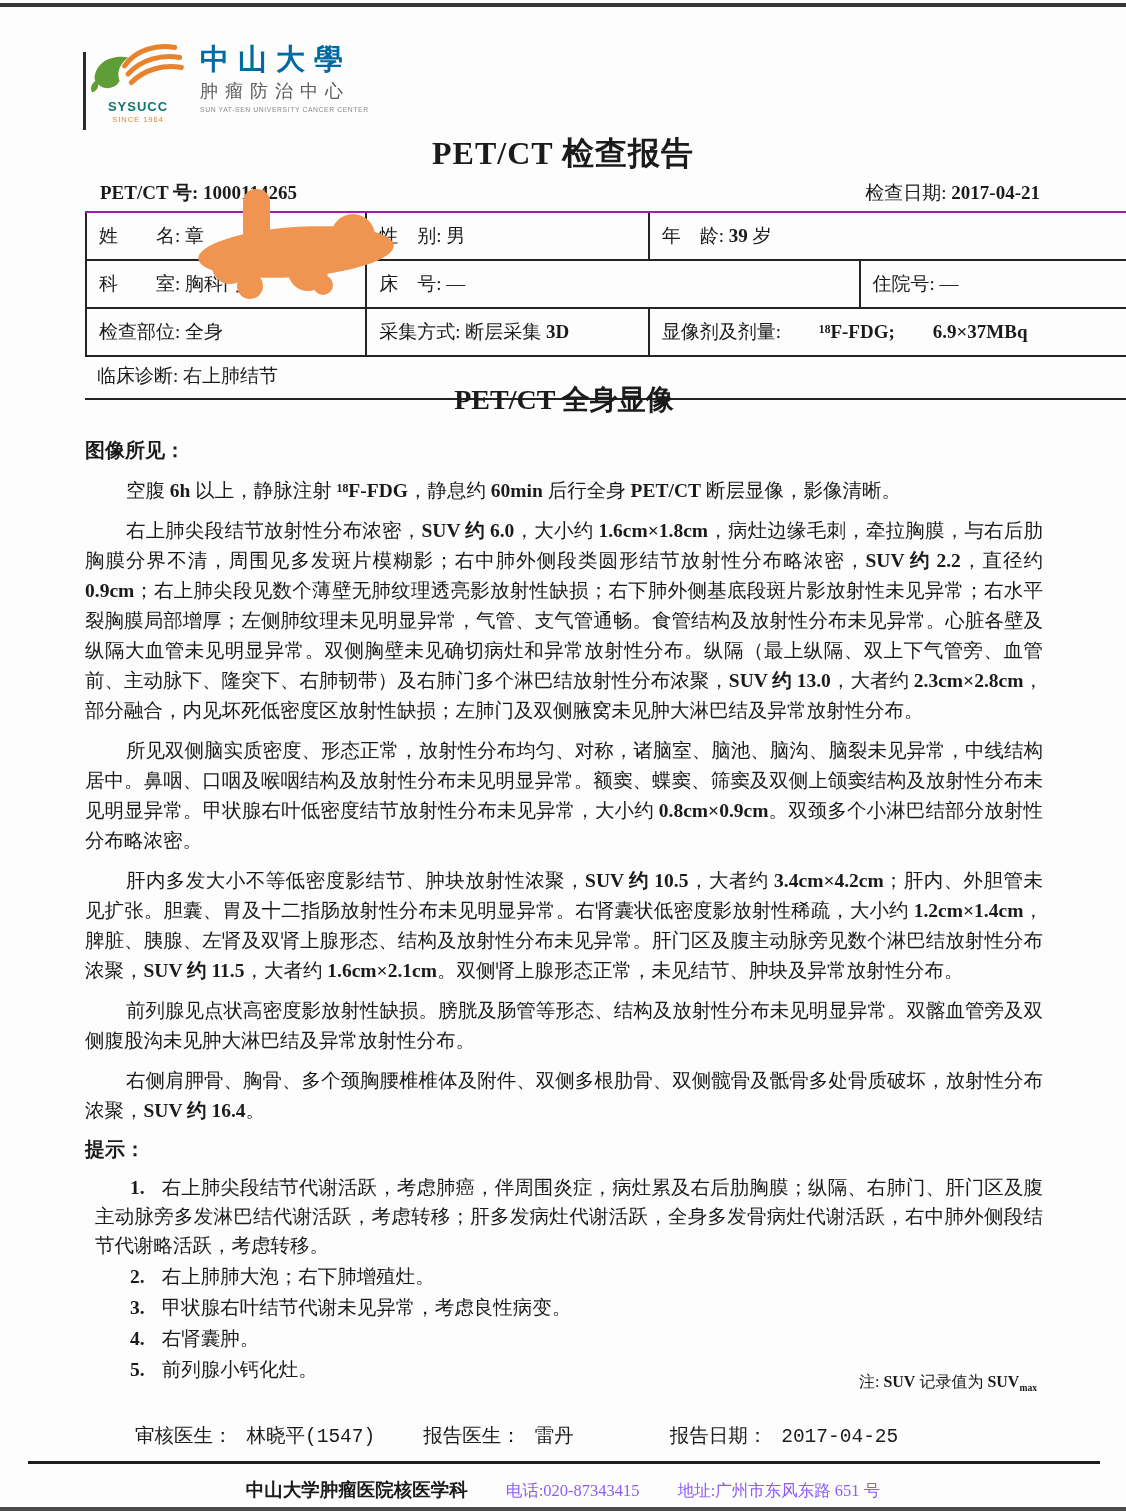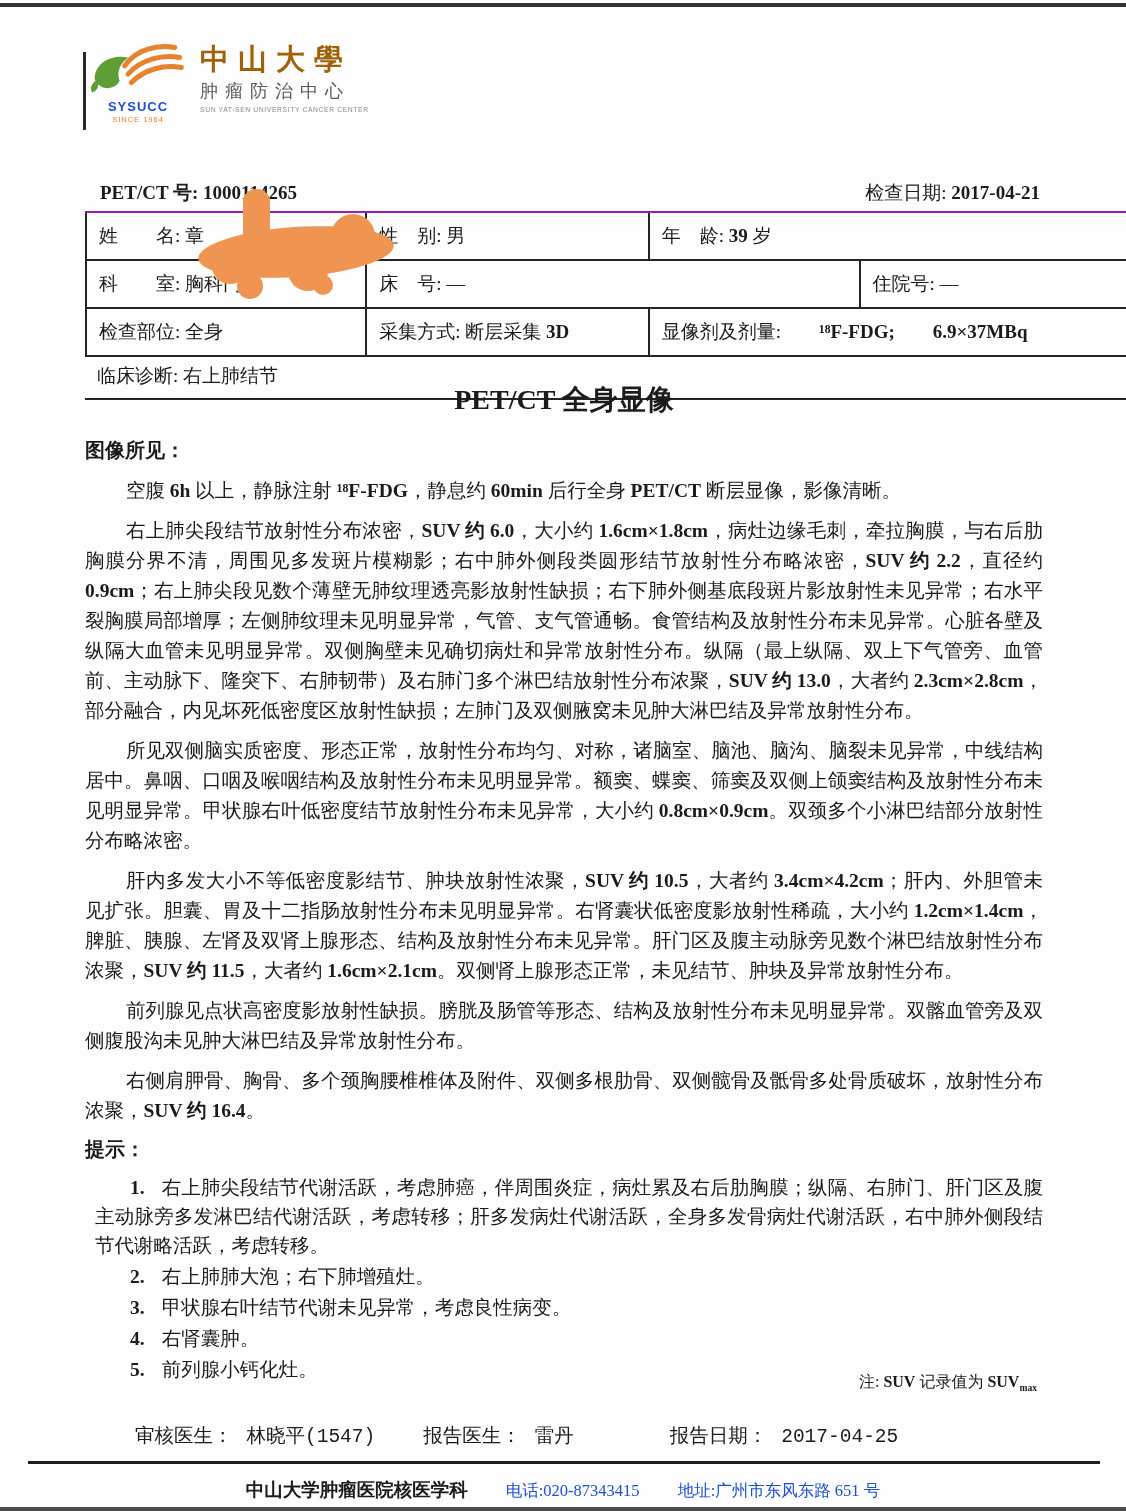--- a/index.html
+++ b/index.html
@@ -9,25 +9,25 @@
   sub{font-size:0.6em;}
 
   .topline{position:absolute;top:3px;left:0;width:100%;height:4px;background:#353535;}
   .bottomline{position:absolute;bottom:0;left:0;width:100%;height:4px;background:#4c4c4c;}
   .leftartifact{position:absolute;left:83px;top:52px;width:3px;height:78px;background:#2a2a2a;}
 
   
   .logo{position:absolute;left:88px;top:42px;display:flex;align-items:flex-start;gap:12px;}
   .logo-left{display:flex;flex-direction:column;align-items:center;width:100px;}
   .logo-sysucc{font-family:"Liberation Sans","DejaVu Sans",sans-serif;font-weight:bold;
-               font-size:13px;letter-spacing:1px;color:#1d4ed8;margin-top:1px;}
+               font-size:13px;letter-spacing:1px;color:#0f766e;margin-top:1px;}
   .logo-since{font-family:"Liberation Sans","DejaVu Sans",sans-serif;font-size:7.5px;
               letter-spacing:1px;color:#e8822d;margin-top:1px;}
   .logo-right{display:flex;flex-direction:column;}
-  .logo-cn{font-size:29px;font-weight:bold;color:#a16207;letter-spacing:9px;line-height:34px;}
+  .logo-cn{font-size:29px;font-weight:bold;color:#0369a1;letter-spacing:9px;line-height:34px;}
   .logo-cn2{font-size:18px;color:#5c5c5c;letter-spacing:7px;line-height:26px;margin-top:2px;
             font-family:"Liberation Sans","DejaVu Sans",sans-serif;}
   .logo-en{font-size:6.8px;color:#8a8a8a;letter-spacing:0.6px;margin-top:2px;
            font-family:"Liberation Sans","DejaVu Sans",sans-serif;}
 
   .title{position:absolute;top:132px;left:0;right:0;text-align:center;
          font-size:32px;font-weight:bold;letter-spacing:1px;}
 
   .meta{position:absolute;top:180px;left:100px;right:86px;display:flex;
         justify-content:space-between;font-size:19px;}
@@ -58,21 +58,21 @@
   .note{position:absolute;top:1372px;right:89px;font-size:16px;}
   .sign{position:absolute;top:1422px;left:135px;right:90px;font-size:19.5px;display:flex;
         align-items:baseline;}
   .sign .val{margin-left:14px;font-family:Liberation Mono, monospace;}
   .sign .gap1{width:48px;}.sign .gap2{width:96px;}
   .thickline{position:absolute;top:1461px;left:28px;right:26px;height:3px;background:#1e1e1e;}
   .footer{position:absolute;top:1477px;left:0;right:0;display:flex;justify-content:center;
           align-items:baseline;gap:38px;}
   .footer .dept{font-weight:bold;font-size:18.5px;
                 font-family:"Liberation Sans","DejaVu Sans",sans-serif;}
-  .footer .info{font-size:16.5px;color:#1d4ed8;}
+  .footer .info{font-size:16.5px;color:#8b5cf6;}
 </style>
 </head>
 <body>
 
 <div class="page">
   <div class="topline"></div>
   <div class="bottomline"></div>
   <div class="leftartifact"></div>
 
   <div class="logo">
@@ -87,20 +87,21 @@
       <div class="logo-sysucc">SYSUCC</div>
       <div class="logo-since">SINCE 1964</div>
     </div>
     <div class="logo-right">
       <div class="logo-cn">中山大學</div>
       <div class="logo-cn2">肿瘤防治中心</div>
       <div class="logo-en">SUN YAT-SEN UNIVERSITY CANCER CENTER</div>
     </div>
   </div>
 
+  <div class="title">PET/CT 检查报告</div>
 
   <div class="meta">
     <span><span class="b">PET/CT 号:  </span><span class="b">1000114265</span></span>
     <span><span>检查日期:  </span><span class="b">2017-04-21</span></span>
   </div>
 
   <div class="ptable">
     <div class="trow grid">
       <div class="tcell c1"><span>姓　　名: 章</span></div>
       <div class="tcell c2"><span>性　别: 男</span></div>

